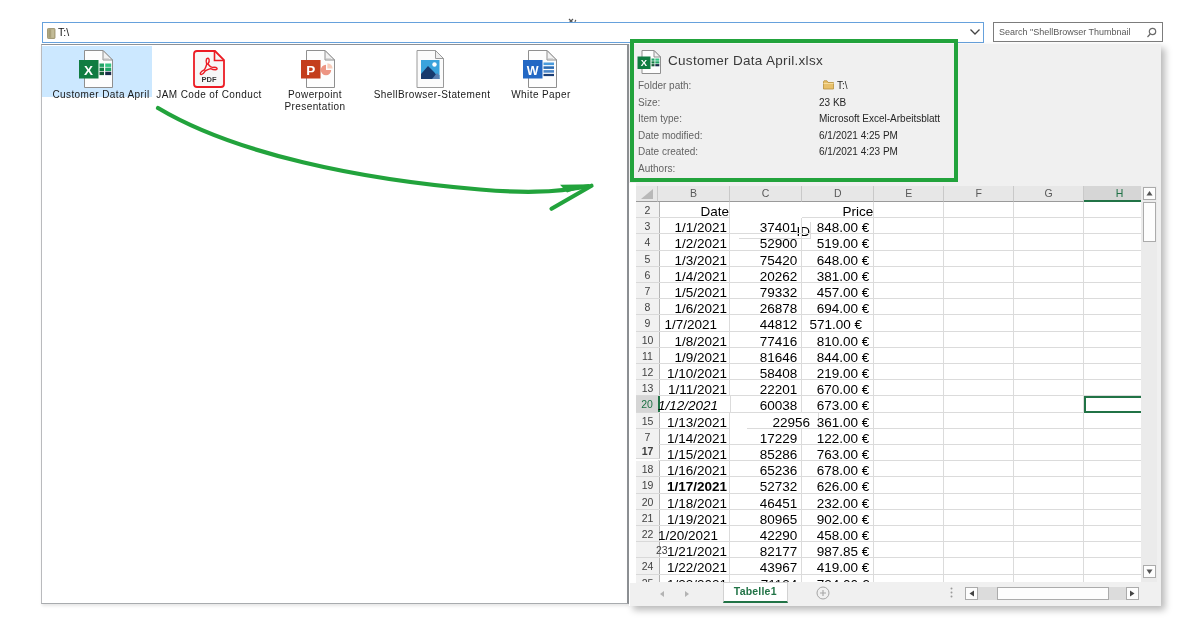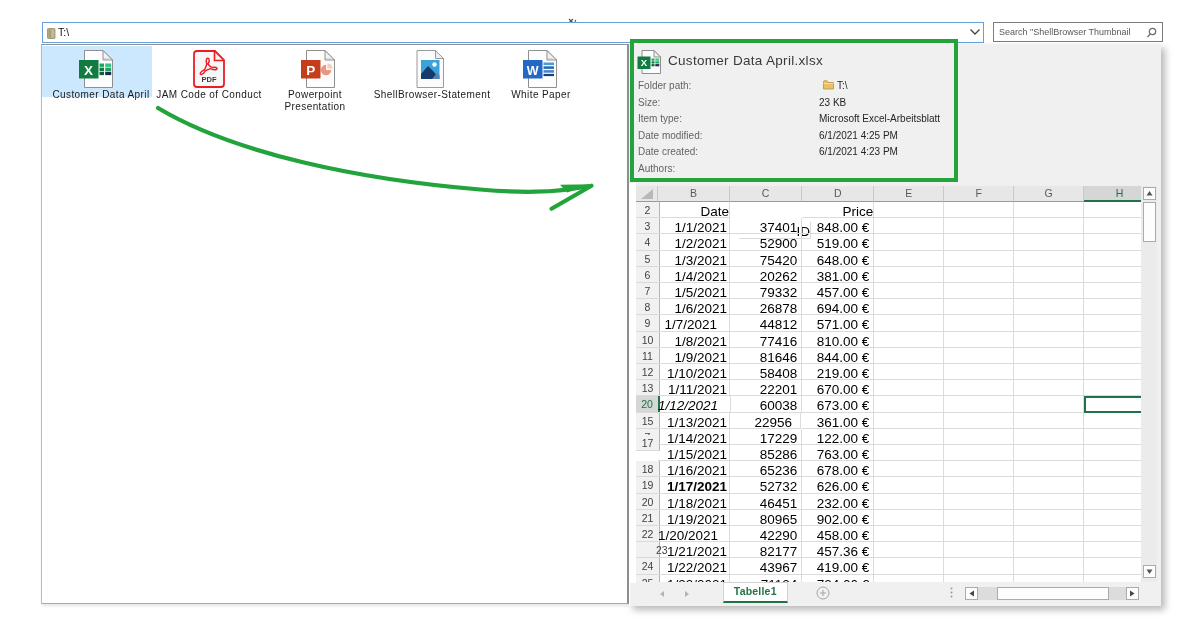--- a/index.html
+++ b/index.html
@@ -215,21 +215,21 @@
 <div class="rowhdr" style="top:97.00px;height:16.20px;line-height:16.20px;">7</div>
 <div class="rowhdr" style="top:113.20px;height:16.20px;line-height:16.20px;">8</div>
 <div class="rowhdr" style="top:129.40px;height:16.20px;line-height:16.20px;">9</div>
 <div class="rowhdr" style="top:145.60px;height:16.20px;line-height:16.20px;">10</div>
 <div class="rowhdr" style="top:161.80px;height:16.20px;line-height:16.20px;">11</div>
 <div class="rowhdr" style="top:178.00px;height:16.20px;line-height:16.20px;">12</div>
 <div class="rowhdr" style="top:194.20px;height:16.20px;line-height:16.20px;">13</div>
 <div class="rowhdr" style="top:210.40px;height:16.20px;line-height:16.20px;background:#d6d6d6;border-right:2px solid #217346;color:#1e7145;">20</div>
 <div class="rowhdr" style="top:226.60px;height:16.20px;line-height:16.20px;">15</div>
 <div class="rowhdr" style="top:242.80px;height:16.20px;line-height:16.20px;">7</div>
-<div class="rowhdr" style="top:249px;height:16.20px;line-height:16.20px;">17</div>
+<div class="rowhdr" style="top:257px;height:16.20px;line-height:16.20px;font-weight:bold;">17</div>
 <div class="rowhdr" style="top:275.20px;height:16.20px;line-height:16.20px;">18</div>
 <div class="rowhdr" style="top:291.40px;height:16.20px;line-height:16.20px;">19</div>
 <div class="rowhdr" style="top:307.60px;height:16.20px;line-height:16.20px;">20</div>
 <div class="rowhdr" style="top:323.80px;height:16.20px;line-height:16.20px;">21</div>
 <div class="rowhdr" style="top:340.00px;height:16.20px;line-height:16.20px;">22</div>
 <div class="rowhdr" style="top:356.20px;height:16.20px;line-height:16.20px;padding-left:20px;">23</div>
 <div class="rowhdr" style="top:372.40px;height:16.20px;line-height:16.20px;">24</div>
 <div class="rowhdr" style="top:388.60px;height:16.20px;line-height:16.20px;">25</div>
 <div class="cell txt" style="left:22px;top:16.00px;width:72.1px;height:16.20px;">Date</div>
 <div class="cell txt" style="left:103px;top:16.00px;width:72.1px;height:17px;margin-top:20px;">ID</div>
@@ -275,21 +275,21 @@
 <div class="cell" style="left:448px;top:97.00px;width:72px;height:16.20px;"></div>
 <div class="cell num" style="left:22px;top:113.20px;width:72.1px;height:16.20px;padding-right:2px;">1/6/2021</div>
 <div class="cell num" style="left:94.1px;top:113.20px;width:72.1px;height:16.20px;padding-right:4px;">26878</div>
 <div class="cell num" style="left:166.2px;top:113.20px;width:72.10000000000002px;height:16.20px;padding-right:4px;">694.00 €</div>
 <div class="cell" style="left:238.3px;top:113.20px;width:69.89999999999998px;height:16.20px;"></div>
 <div class="cell" style="left:308.2px;top:113.20px;width:69.90000000000003px;height:16.20px;"></div>
 <div class="cell" style="left:378.1px;top:113.20px;width:69.89999999999998px;height:16.20px;"></div>
 <div class="cell" style="left:448px;top:113.20px;width:72px;height:16.20px;"></div>
 <div class="cell num" style="left:22px;top:129.40px;width:72.1px;height:16.20px;padding-right:12px;">1/7/2021</div>
 <div class="cell num" style="left:94.1px;top:129.40px;width:72.1px;height:16.20px;padding-right:4px;">44812</div>
-<div class="cell num" style="left:166.2px;top:129.40px;width:72.10000000000002px;height:16.20px;padding-right:4px;">571.00 €</div>
+<div class="cell num" style="left:166.2px;top:129.40px;width:72.10000000000002px;height:16.20px;padding-right:4px;text-align:center;">571.00 €</div>
 <div class="cell" style="left:238.3px;top:129.40px;width:69.89999999999998px;height:16.20px;"></div>
 <div class="cell" style="left:308.2px;top:129.40px;width:69.90000000000003px;height:16.20px;"></div>
 <div class="cell" style="left:378.1px;top:129.40px;width:69.89999999999998px;height:16.20px;"></div>
 <div class="cell" style="left:448px;top:129.40px;width:72px;height:16.20px;"></div>
 <div class="cell num" style="left:22px;top:145.60px;width:72.1px;height:16.20px;padding-right:2px;">1/8/2021</div>
 <div class="cell num" style="left:94.1px;top:145.60px;width:72.1px;height:16.20px;padding-right:4px;">77416</div>
 <div class="cell num" style="left:166.2px;top:145.60px;width:72.10000000000002px;height:16.20px;padding-right:4px;">810.00 €</div>
 <div class="cell" style="left:238.3px;top:145.60px;width:69.89999999999998px;height:16.20px;"></div>
 <div class="cell" style="left:308.2px;top:145.60px;width:69.90000000000003px;height:16.20px;"></div>
 <div class="cell" style="left:378.1px;top:145.60px;width:69.89999999999998px;height:16.20px;"></div>
@@ -316,21 +316,21 @@
 <div class="cell" style="left:378.1px;top:194.20px;width:69.89999999999998px;height:16.20px;"></div>
 <div class="cell" style="left:448px;top:194.20px;width:72px;height:16.20px;"></div>
 <div class="cell num" style="left:22px;top:210.40px;width:73px;height:16.20px;padding-right:16px;font-style:italic;">1/12/2021</div>
 <div class="cell num" style="left:94.1px;top:210.40px;width:72.1px;height:16.20px;padding-right:4px;">60038</div>
 <div class="cell num" style="left:166.2px;top:210.40px;width:72.10000000000002px;height:16.20px;padding-right:4px;">673.00 €</div>
 <div class="cell" style="left:238.3px;top:210.40px;width:69.89999999999998px;height:16.20px;"></div>
 <div class="cell" style="left:308.2px;top:210.40px;width:69.90000000000003px;height:16.20px;"></div>
 <div class="cell" style="left:378.1px;top:210.40px;width:69.89999999999998px;height:16.20px;"></div>
 <div class="cell" style="left:448px;top:210.40px;width:72px;height:16.20px;border:2px solid #217346;"></div>
 <div class="cell num" style="left:22px;top:226.60px;width:72.1px;height:16.20px;padding-right:2px;">1/13/2021</div>
-<div class="cell num" style="left:93px;top:226.60px;width:72.1px;height:16.20px;padding-right:8px;">22956</div>
+<div class="cell num" style="left:111px;top:226.60px;width:72.1px;height:16.20px;padding-right:8px;">22956</div>
 <div class="cell num" style="left:166.2px;top:226.60px;width:72.10000000000002px;height:16.20px;padding-right:4px;">361.00 €</div>
 <div class="cell" style="left:238.3px;top:226.60px;width:69.89999999999998px;height:16.20px;"></div>
 <div class="cell" style="left:308.2px;top:226.60px;width:69.90000000000003px;height:16.20px;"></div>
 <div class="cell" style="left:378.1px;top:226.60px;width:69.89999999999998px;height:16.20px;"></div>
 <div class="cell" style="left:448px;top:226.60px;width:72px;height:16.20px;"></div>
 <div class="cell num" style="left:22px;top:242.80px;width:72.1px;height:16.20px;padding-right:2px;">1/14/2021</div>
 <div class="cell num" style="left:94.1px;top:242.80px;width:72.1px;height:16.20px;padding-right:4px;">17229</div>
 <div class="cell num" style="left:166.2px;top:242.80px;width:72.10000000000002px;height:16.20px;padding-right:4px;">122.00 €</div>
 <div class="cell" style="left:238.3px;top:242.80px;width:69.89999999999998px;height:16.20px;"></div>
 <div class="cell" style="left:308.2px;top:242.80px;width:69.90000000000003px;height:16.20px;"></div>
@@ -373,21 +373,21 @@
 <div class="cell" style="left:448px;top:323.80px;width:72px;height:16.20px;"></div>
 <div class="cell num" style="left:22px;top:340.00px;width:72.1px;height:16.20px;padding-right:11px;">1/20/2021</div>
 <div class="cell num" style="left:94.1px;top:340.00px;width:72.1px;height:16.20px;padding-right:4px;">42290</div>
 <div class="cell num" style="left:166.2px;top:340.00px;width:72.10000000000002px;height:16.20px;padding-right:4px;">458.00 €</div>
 <div class="cell" style="left:238.3px;top:340.00px;width:69.89999999999998px;height:16.20px;"></div>
 <div class="cell" style="left:308.2px;top:340.00px;width:69.90000000000003px;height:16.20px;"></div>
 <div class="cell" style="left:378.1px;top:340.00px;width:69.89999999999998px;height:16.20px;"></div>
 <div class="cell" style="left:448px;top:340.00px;width:72px;height:16.20px;"></div>
 <div class="cell num" style="left:22px;top:356.20px;width:72.1px;height:16.20px;padding-right:2px;">1/21/2021</div>
 <div class="cell num" style="left:94.1px;top:356.20px;width:72.1px;height:16.20px;padding-right:4px;">82177</div>
-<div class="cell num" style="left:166.2px;top:356.20px;width:72.10000000000002px;height:16.20px;padding-right:4px;">457.36 €</div>
+<div class="cell num" style="left:166.2px;top:356.20px;width:72.10000000000002px;height:16.20px;padding-right:4px;">987.85 €</div>
 <div class="cell" style="left:238.3px;top:356.20px;width:69.89999999999998px;height:16.20px;"></div>
 <div class="cell" style="left:308.2px;top:356.20px;width:69.90000000000003px;height:16.20px;"></div>
 <div class="cell" style="left:378.1px;top:356.20px;width:69.89999999999998px;height:16.20px;"></div>
 <div class="cell" style="left:448px;top:356.20px;width:72px;height:16.20px;"></div>
 <div class="cell num" style="left:22px;top:372.40px;width:72.1px;height:16.20px;padding-right:2px;">1/22/2021</div>
 <div class="cell num" style="left:94.1px;top:372.40px;width:72.1px;height:16.20px;padding-right:4px;">43967</div>
 <div class="cell num" style="left:166.2px;top:372.40px;width:72.10000000000002px;height:16.20px;padding-right:4px;">419.00 €</div>
 <div class="cell" style="left:238.3px;top:372.40px;width:69.89999999999998px;height:16.20px;"></div>
 <div class="cell" style="left:308.2px;top:372.40px;width:69.90000000000003px;height:16.20px;"></div>
 <div class="cell" style="left:378.1px;top:372.40px;width:69.89999999999998px;height:16.20px;"></div>

